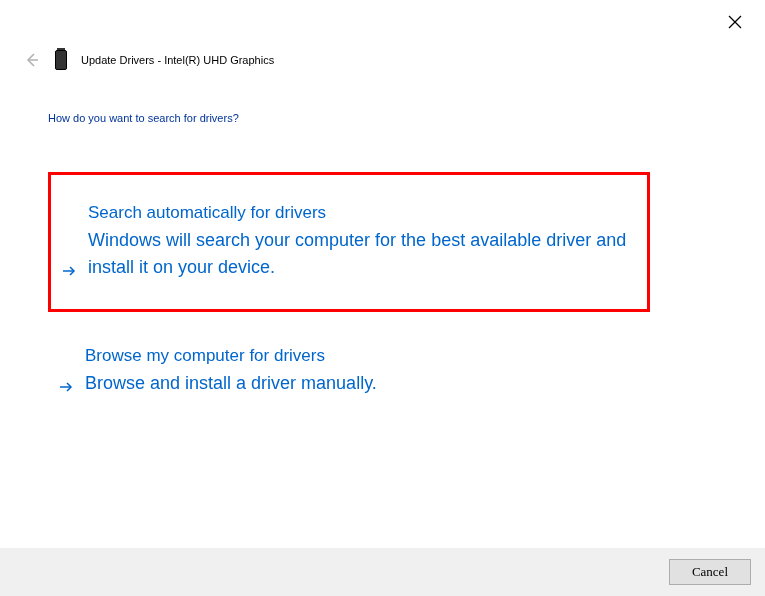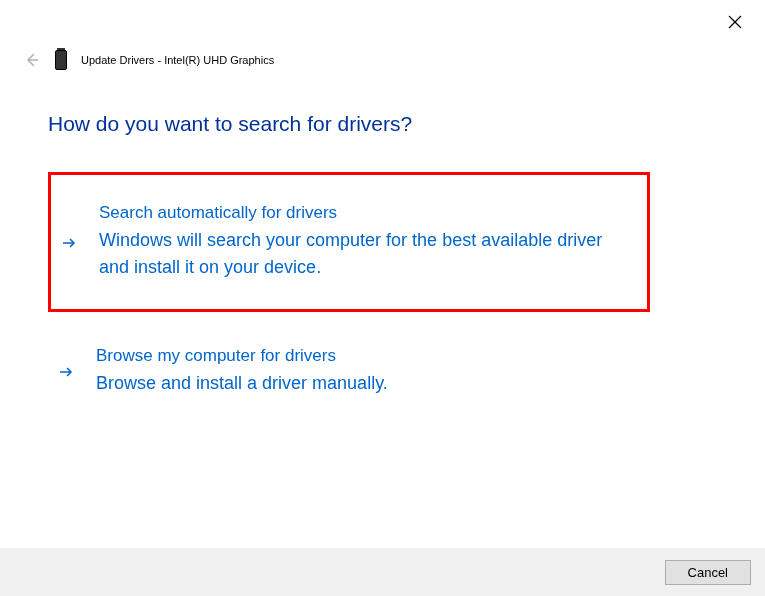--- a/index.html
+++ b/index.html
@@ -70,41 +70,41 @@
     }
     .window-title {
       font-size: 11px;
       color: #000;
       font-weight: 400;
     }
     .heading {
       position: absolute;
       top: 112px;
       left: 48px;
-      font-size: 21px;
+      font-size: 11px;
       color: #003399;
       font-weight: 400;
     }
     .option {
       position: absolute;
       left: 48px;
       right: 115px;
       padding: 28px 10px 28px 10px;
     }
     .option-1 {
       top: 172px;
       border: 3px solid #ff0000;
     }
     .option-2 {
       top: 318px;
     }
     .option-inner {
       display: flex;
-      align-items: center;
-      gap: 20px;
+      align-items: flex-end;
+      gap: 9px;
     }
     .option-arrow {
       width: 18px;
       height: 18px;
       margin-top: 3px;
       flex-shrink: 0;
       color: #0066cc;
     }
     .option-arrow svg {
       width: 16px;
@@ -137,21 +137,21 @@
       justify-content: flex-end;
       padding-right: 14px;
     }
     .cancel-btn {
       background: #e1e1e1;
       border: 1px solid #adadad;
       padding: 4px 22px;
       font-size: 13px;
       color: #000;
       cursor: pointer;
-      font-family: Liberation Sans, sans-serif;
+      font-family: Liberation Serif, serif;
     }
   </style>
 </head>
 <body>
 
 <div class="close-btn">
   <svg viewBox="0 0 14 14">
     <line x1="1" y1="1" x2="13" y2="13" stroke="#000" stroke-width="1.2"></line>
     <line x1="13" y1="1" x2="1" y2="13" stroke="#000" stroke-width="1.2"></line>
   </svg>

